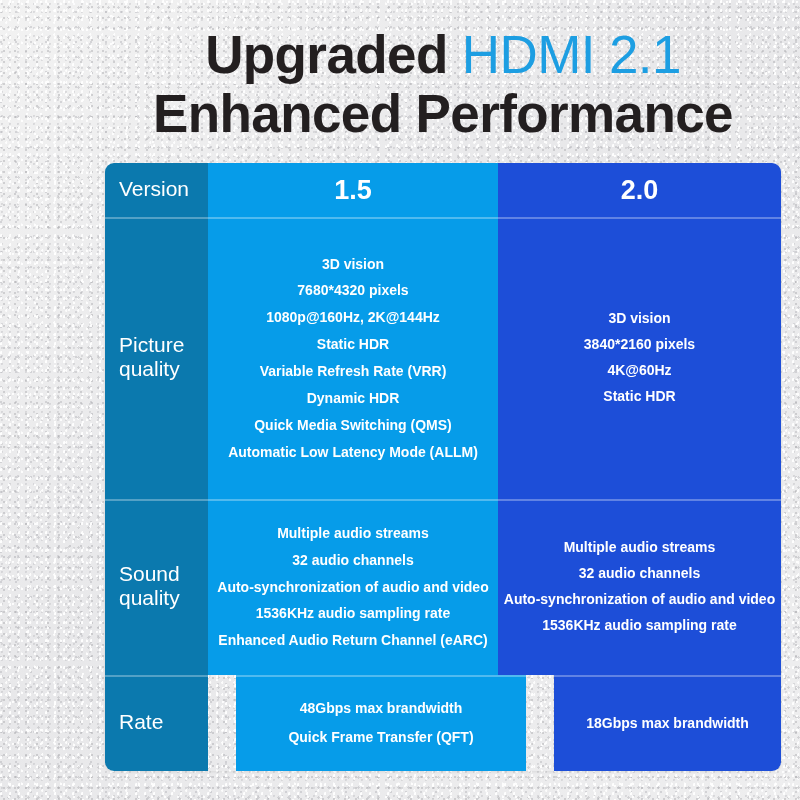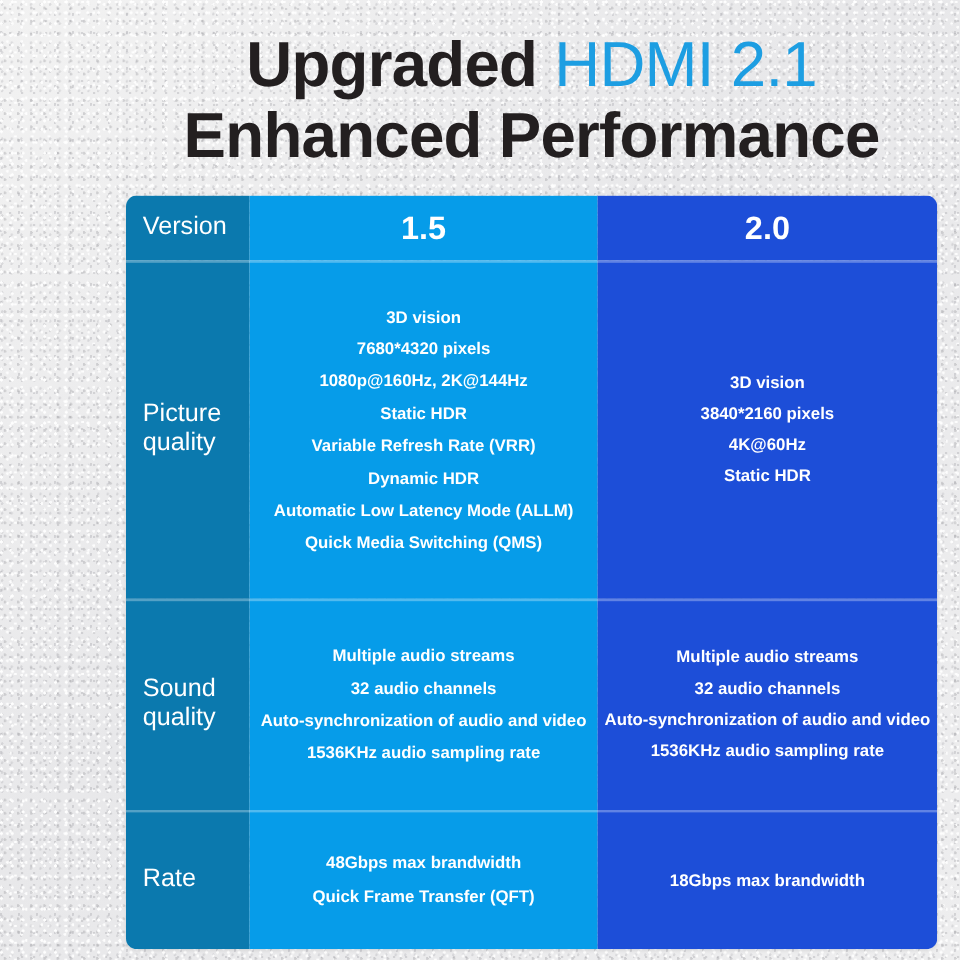--- a/index.html
+++ b/index.html
@@ -122,21 +122,21 @@
   }
 
   
   .row-header { height: 54px; }
   .row-header .col-label .label-text { font-size: 21px; font-weight: normal; }
   .row-header .ver-num { font-size: 27px; font-weight: bold; }
 
   
   .row-picture { height: 282px; }
   .row-sound   { height: 176px; }
-  .row-rate    { height: 116px; }
+  .row-rate    { height: 96px; gap: 28px; }
 
   .label-text {
     font-size: 21px;
     line-height: 1.12;
     font-weight: normal;
     white-space: pre-line;
   }
   .spec-list {
     list-style: none;
     margin: 0;
@@ -184,22 +184,22 @@
 quality</span>
       </div>
       <div class="cell col-new">
         <ul class="spec-list">
             <li>3D vision</li>
             <li>7680*4320 pixels</li>
             <li>1080p@160Hz, 2K@144Hz</li>
             <li>Static HDR</li>
             <li>Variable Refresh Rate (VRR)</li>
             <li>Dynamic HDR</li>
+            <li>Quick Media Switching (QMS)</li>
             <li>Automatic Low Latency Mode (ALLM)</li>
-            <li>Quick Media Switching (QMS)</li>
           </ul>
       </div>
       <div class="cell col-old">
         <ul class="spec-list">
             <li>3D vision</li>
             <li>3840*2160 pixels</li>
             <li>4K@60Hz</li>
             <li>Static HDR</li>
           </ul>
       </div>
@@ -209,20 +209,21 @@
       <div class="cell col-label">
         <span class="label-text">Sound
 quality</span>
       </div>
       <div class="cell col-new">
         <ul class="spec-list">
             <li>Multiple audio streams</li>
             <li>32 audio channels</li>
             <li>Auto-synchronization of audio and video</li>
             <li>1536KHz audio sampling rate</li>
+            <li>Enhanced Audio Return Channel (eARC)</li>
           </ul>
       </div>
       <div class="cell col-old">
         <ul class="spec-list">
             <li>Multiple audio streams</li>
             <li>32 audio channels</li>
             <li>Auto-synchronization of audio and video</li>
             <li>1536KHz audio sampling rate</li>
           </ul>
       </div>

